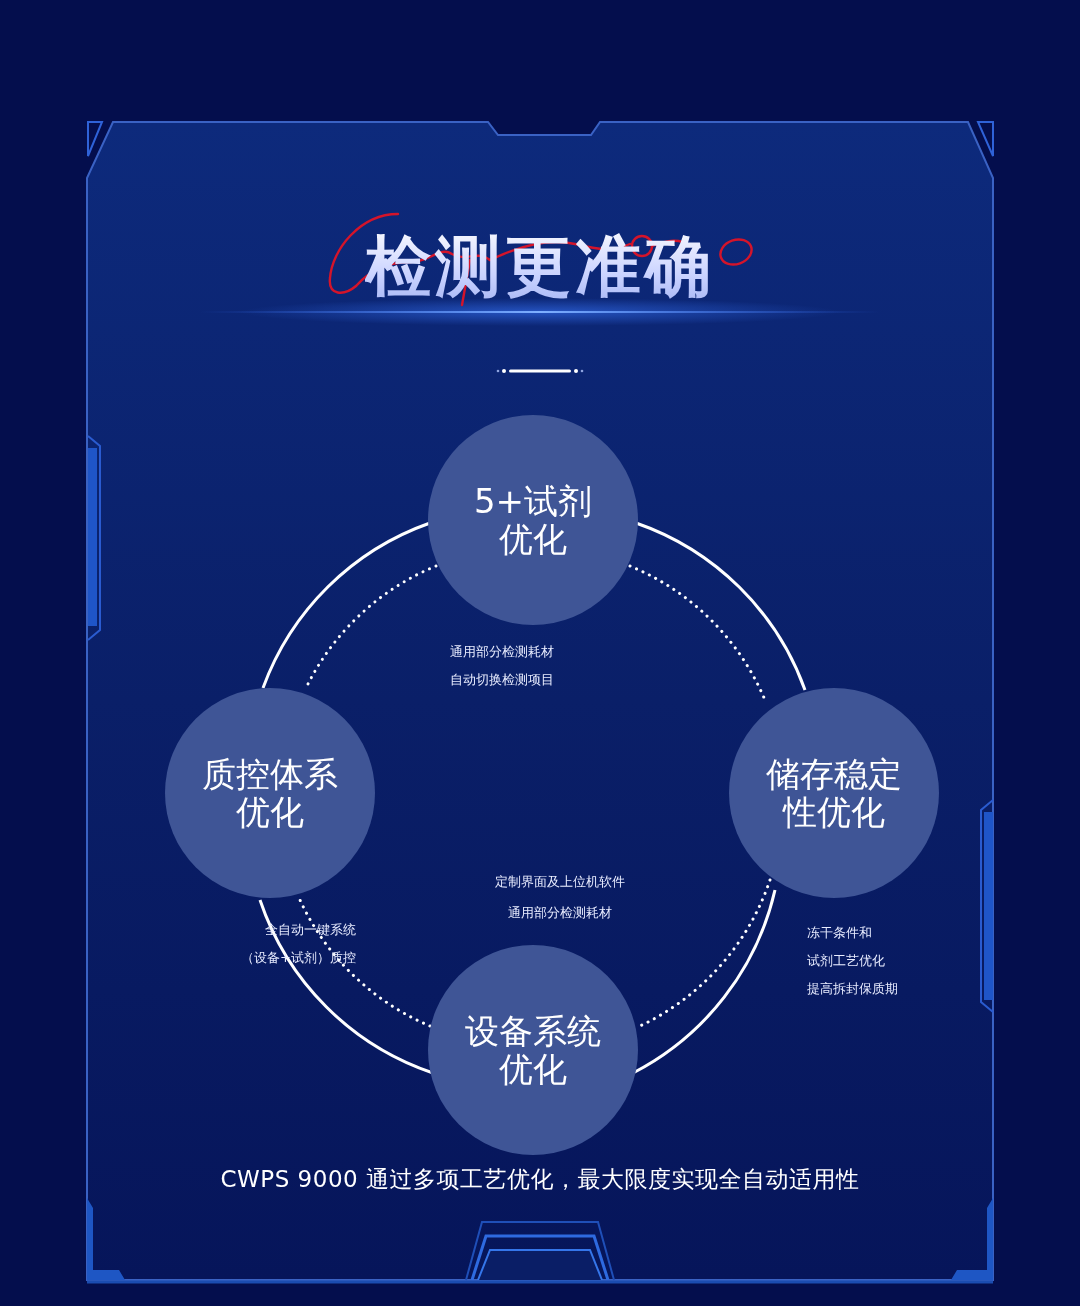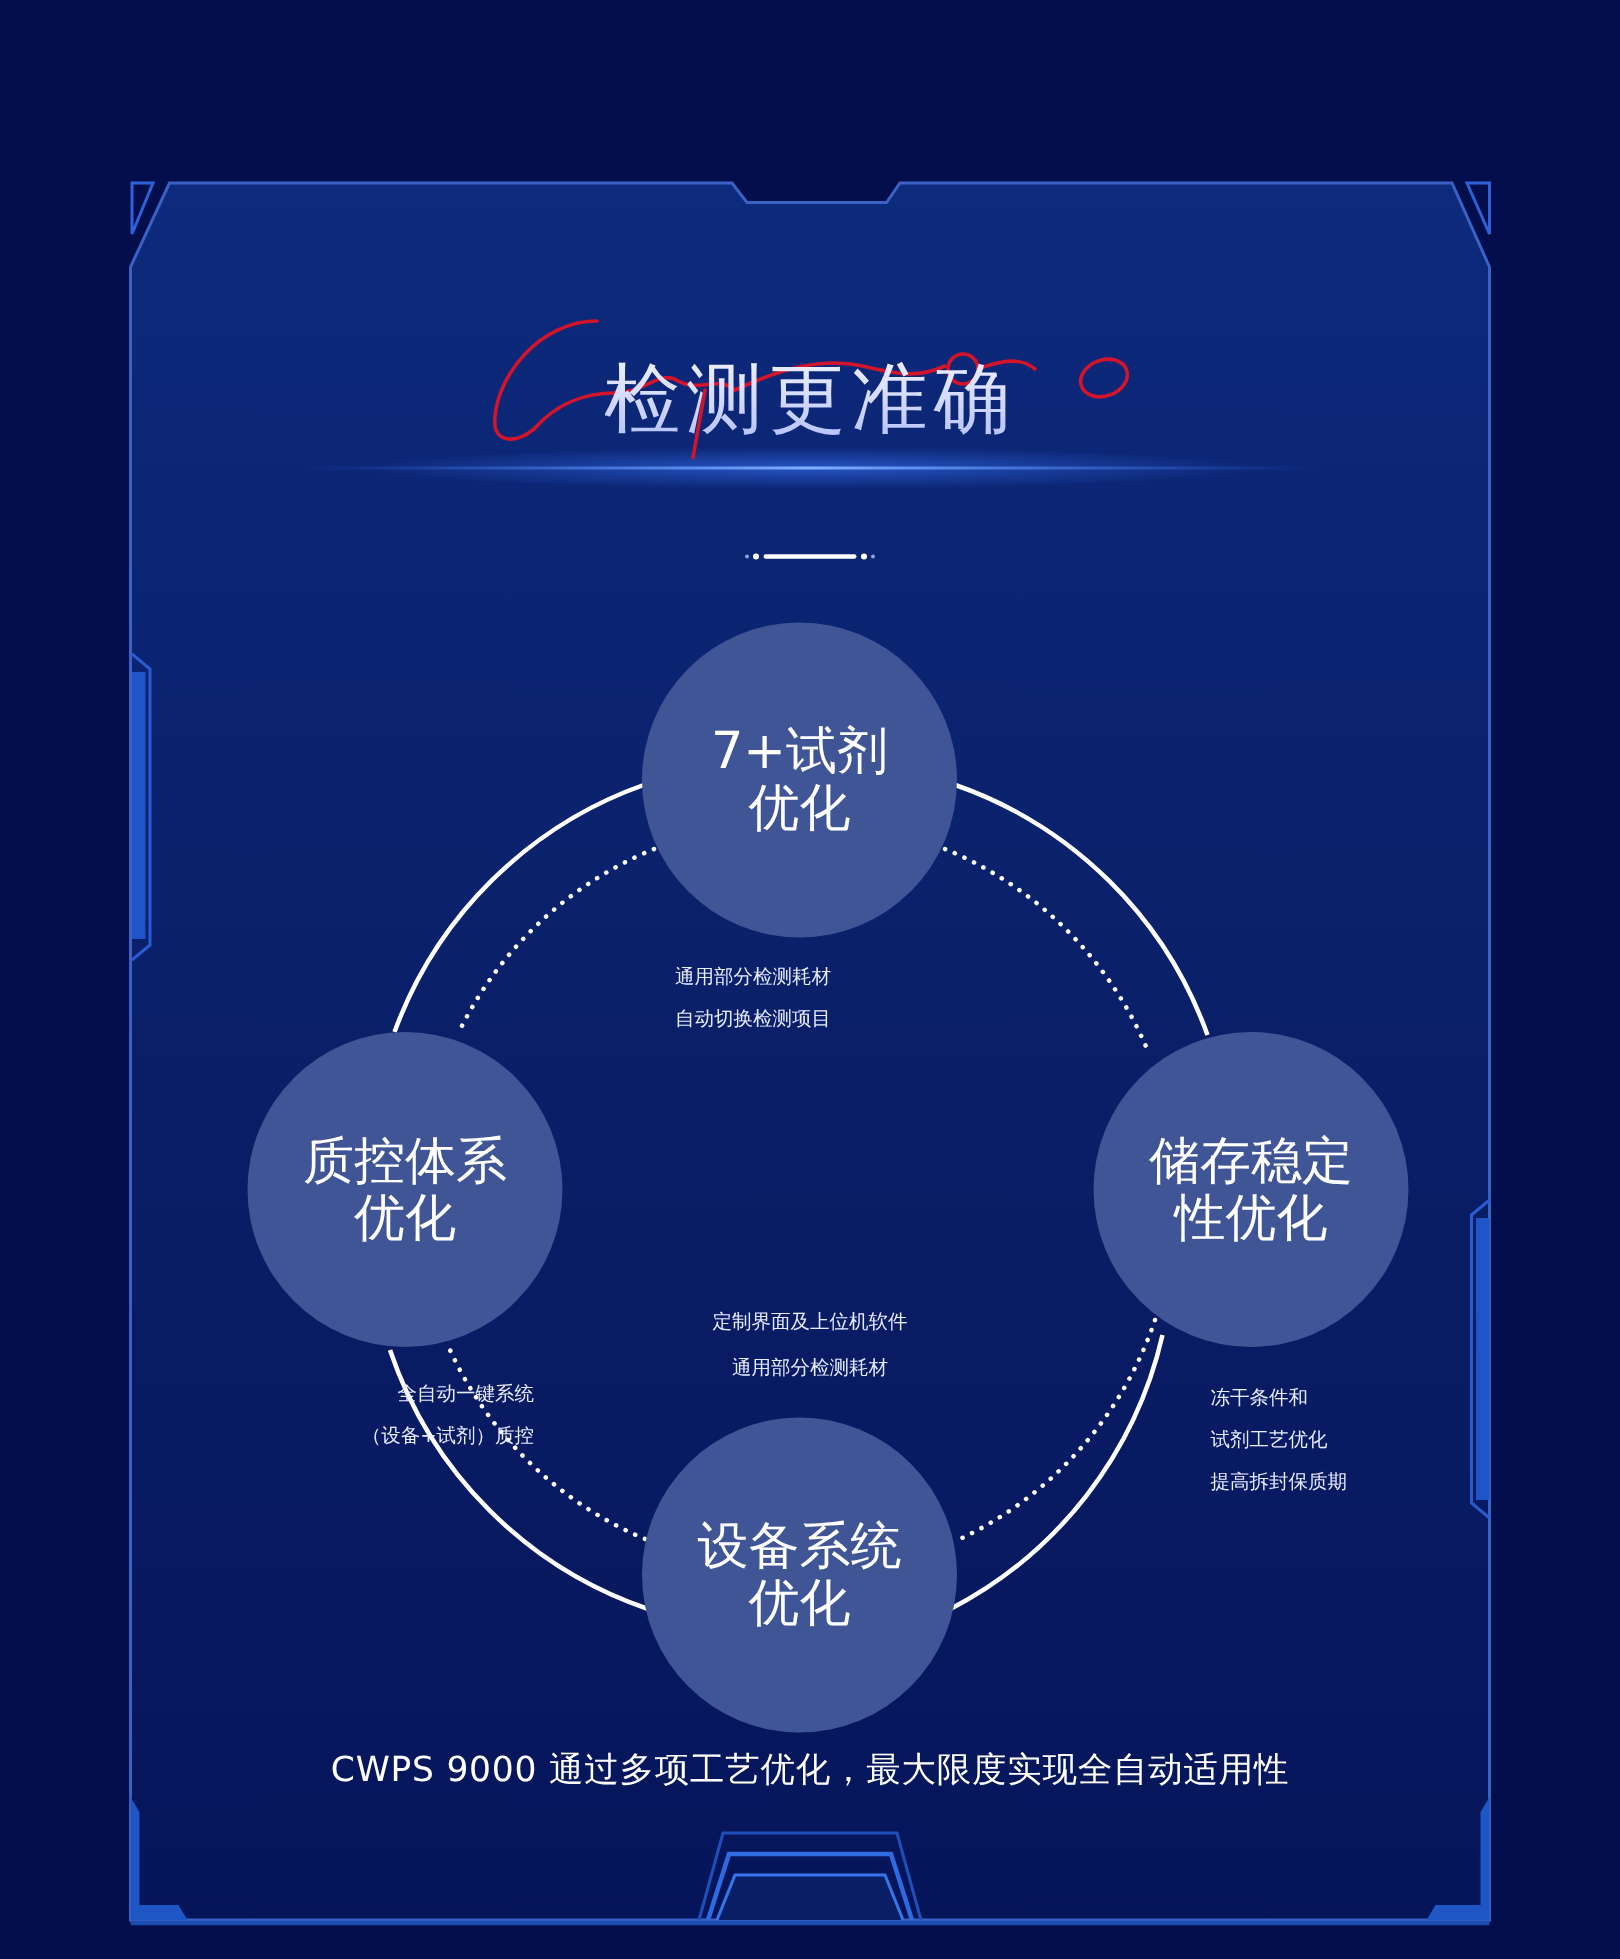--- a/index.html
+++ b/index.html
@@ -2,21 +2,21 @@
 <html><head>
 <meta charset="utf-8">
 <style>
   * { box-sizing: border-box; margin: 0; padding: 0; }
   html, body { width: 1080px; height: 1306px; overflow: hidden; background: #040e4d; }
   body { position: relative; font-family: "DejaVu Sans", "Liberation Sans", sans-serif; color: #fff; }
   .stage { position: absolute; left: 0; top: 0; width: 1080px; height: 1306px; }
   svg.bg { position: absolute; left: 0; top: 0; }
   .title-wrap { position: absolute; left: 0; top: 222px; width: 1080px; text-align: center; }
   .title {
-    display: inline-block; font-size: 51px; font-weight: normal; letter-spacing: 4px;
+    display: inline-block; font-size: 66px; font-weight: bold; letter-spacing: 4px;
     color: #dfe5ff;
     background: linear-gradient(180deg, #ffffff 0%, #c9d2ff 60%, #9fb0f2 100%);
     -webkit-background-clip: text; background-clip: text; -webkit-text-fill-color: transparent;
     line-height: 90px;
   }
   .node {
     position: absolute; width: 210px; height: 210px; border-radius: 50%;
     background: #3f5596; display: flex; flex-direction: column; align-items: center; justify-content: center;
     text-align: center; color: #fff; font-size: 34px; line-height: 38px;
   }
@@ -102,41 +102,41 @@
       <path d="M770,880 A250,250 0 0 1 640,1026"></path>
       <path d="M430,1026 A250,250 0 0 1 300,900"></path>
     </g>
   </svg>
 
   <div class="title-wrap">
     <h1 class="title">检测更准确</h1>
   </div>
 
   <div class="node" style="left:428px; top:415px;">
-    <span>7+试剂</span>
+    <span>5+试剂</span>
     <span>优化</span>
   </div>
   <div class="node" style="left:165px; top:688px;">
     <span>质控体系</span>
     <span>优化</span>
   </div>
   <div class="node" style="left:729px; top:688px;">
     <span>储存稳定</span>
     <span>性优化</span>
   </div>
   <div class="node" style="left:428px; top:945px;">
     <span>设备系统</span>
     <span>优化</span>
   </div>
 
   <div class="desc" style="left:450px; top:638px; text-align:left;">
     <span>通用部分检测耗材</span>
     <span>自动切换检测项目</span>
   </div>
-  <div class="desc" style="left:430px; top:866px; width:220px; text-align:center; line-height:31px;">
+  <div class="desc" style="left:450px; top:866px; width:220px; text-align:center; line-height:31px;">
     <span>定制界面及上位机软件</span>
     <span>通用部分检测耗材</span>
   </div>
   <div class="desc" style="left:178px; top:916px; width:178px; text-align:right;">
     <span>全自动一键系统</span>
     <span>（设备+试剂）质控</span>
   </div>
   <div class="desc" style="left:764px; top:919px; text-align:left;margin-left:43px;">
     <span>冻干条件和</span>
     <span>试剂工艺优化</span>

